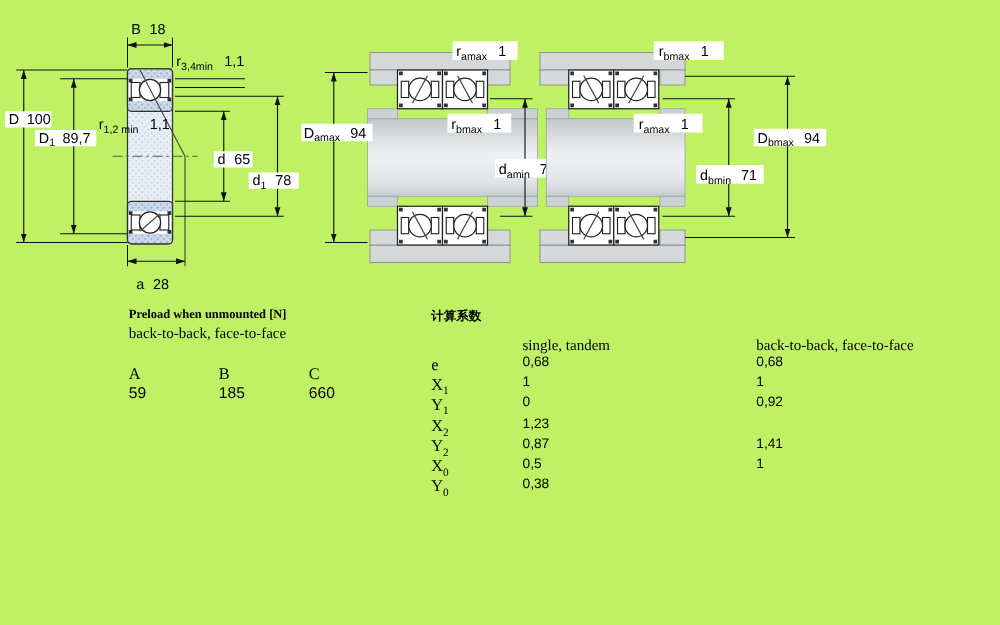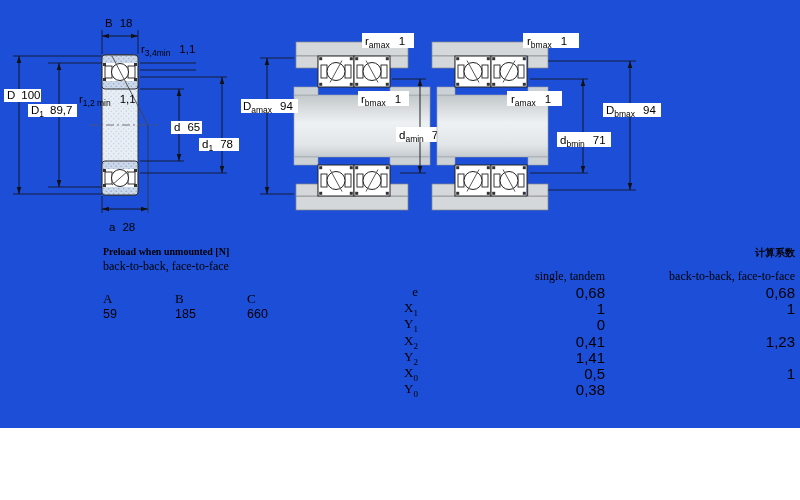--- a/index.html
+++ b/index.html
@@ -1,33 +1,33 @@
 <!DOCTYPE html>
 <html><head>
 <meta charset="utf-8">
 <style>
   html,body{margin:0;padding:0;background:#fff;}
-  #stage{position:relative;width:800px;height:428px;background:#1d4ed8;overflow:hidden;
+  #stage{position:relative;width:800px;height:500px;background:#bef264;overflow:hidden;
          font-family:"Liberation Sans",sans-serif;color:#000;}
   svg text{font-family:"Liberation Sans",sans-serif;fill:#000;}
   .dimtxt{font-size:11.5px;}
   .sub{font-size:8.5px;}
   
   .tblock{position:absolute;}
   .t-title{font-family:"Liberation Serif",serif;font-weight:bold;font-size:10px;white-space:nowrap;}
   .t-sub{font-family:"Liberation Serif",serif;font-size:12px;margin-top:2px;white-space:nowrap;}
   .p-grid{display:grid;grid-template-columns:72px 72px 72px;margin-top:17px;}
   .p-grid .hdr{font-family:"Liberation Serif",serif;font-size:13px;height:16px;}
   .p-grid .val{font-size:12.5px;height:16px;}
   .f-head{display:grid;grid-template-columns:73px 187px auto;margin-top:9px;}
-  .f-head div{font-family:"Liberation Serif",serif;font-size:12px;white-space:nowrap;margin-left:16px;}
+  .f-head div{font-family:"Liberation Serif",serif;font-size:12px;white-space:nowrap;}
   .frow{display:grid;grid-template-columns:73px 187px auto;height:16.2px;align-items:start;}
   .frow .sym{font-family:"Liberation Serif",serif;font-size:13px;}
   .frow .sym sub{font-size:9px;}
-  .frow .v{font-size:15px;margin-left:36px;}
+  .frow .v{font-size:11px;}
 </style>
 </head>
 <body>
 
 <div id="stage">
 
 <svg width="800" height="245" viewBox="0 0 800 245">
   <defs>
     <pattern id="pBlue" width="5" height="5" patternUnits="userSpaceOnUse">
       <rect width="5" height="5" fill="#ccd9ea"></rect>
@@ -251,49 +251,50 @@
         <div class="hdr">A</div>
         <div class="hdr">B</div>
         <div class="hdr">C</div>
         <div class="val">59</div>
         <div class="val">185</div>
         <div class="val">660</div>
       </div>
 </div>
 
 
-<div class="tblock" style="left:345px;top:246px;width:450px;text-align:right;">
+<div class="tblock" style="left:345px;top:246px;width:450px;">
   <div class="t-title">计算系数</div>
   <div class="f-head">
     <div></div>
     <div>single, tandem</div>
     <div>back-to-back, face-to-face</div>
   </div>
   <div id="factors-rows">
         <div class="frow">
           <div class="sym">e</div>
           <div class="v">0,68</div>
           <div class="v">0,68</div>
         </div>
         <div class="frow">
           <div class="sym">X<sub>1</sub></div>
           <div class="v">1</div>
           <div class="v">1</div>
         </div>
         <div class="frow">
           <div class="sym">Y<sub>1</sub></div>
           <div class="v">0</div>
+          <div class="v">0,92</div>
         </div>
         <div class="frow">
           <div class="sym">X<sub>2</sub></div>
-          <div class="v">0,41</div>
           <div class="v">1,23</div>
         </div>
         <div class="frow">
           <div class="sym">Y<sub>2</sub></div>
+          <div class="v">0,87</div>
           <div class="v">1,41</div>
         </div>
         <div class="frow">
           <div class="sym">X<sub>0</sub></div>
           <div class="v">0,5</div>
           <div class="v">1</div>
         </div>
         <div class="frow">
           <div class="sym">Y<sub>0</sub></div>
           <div class="v">0,38</div>

